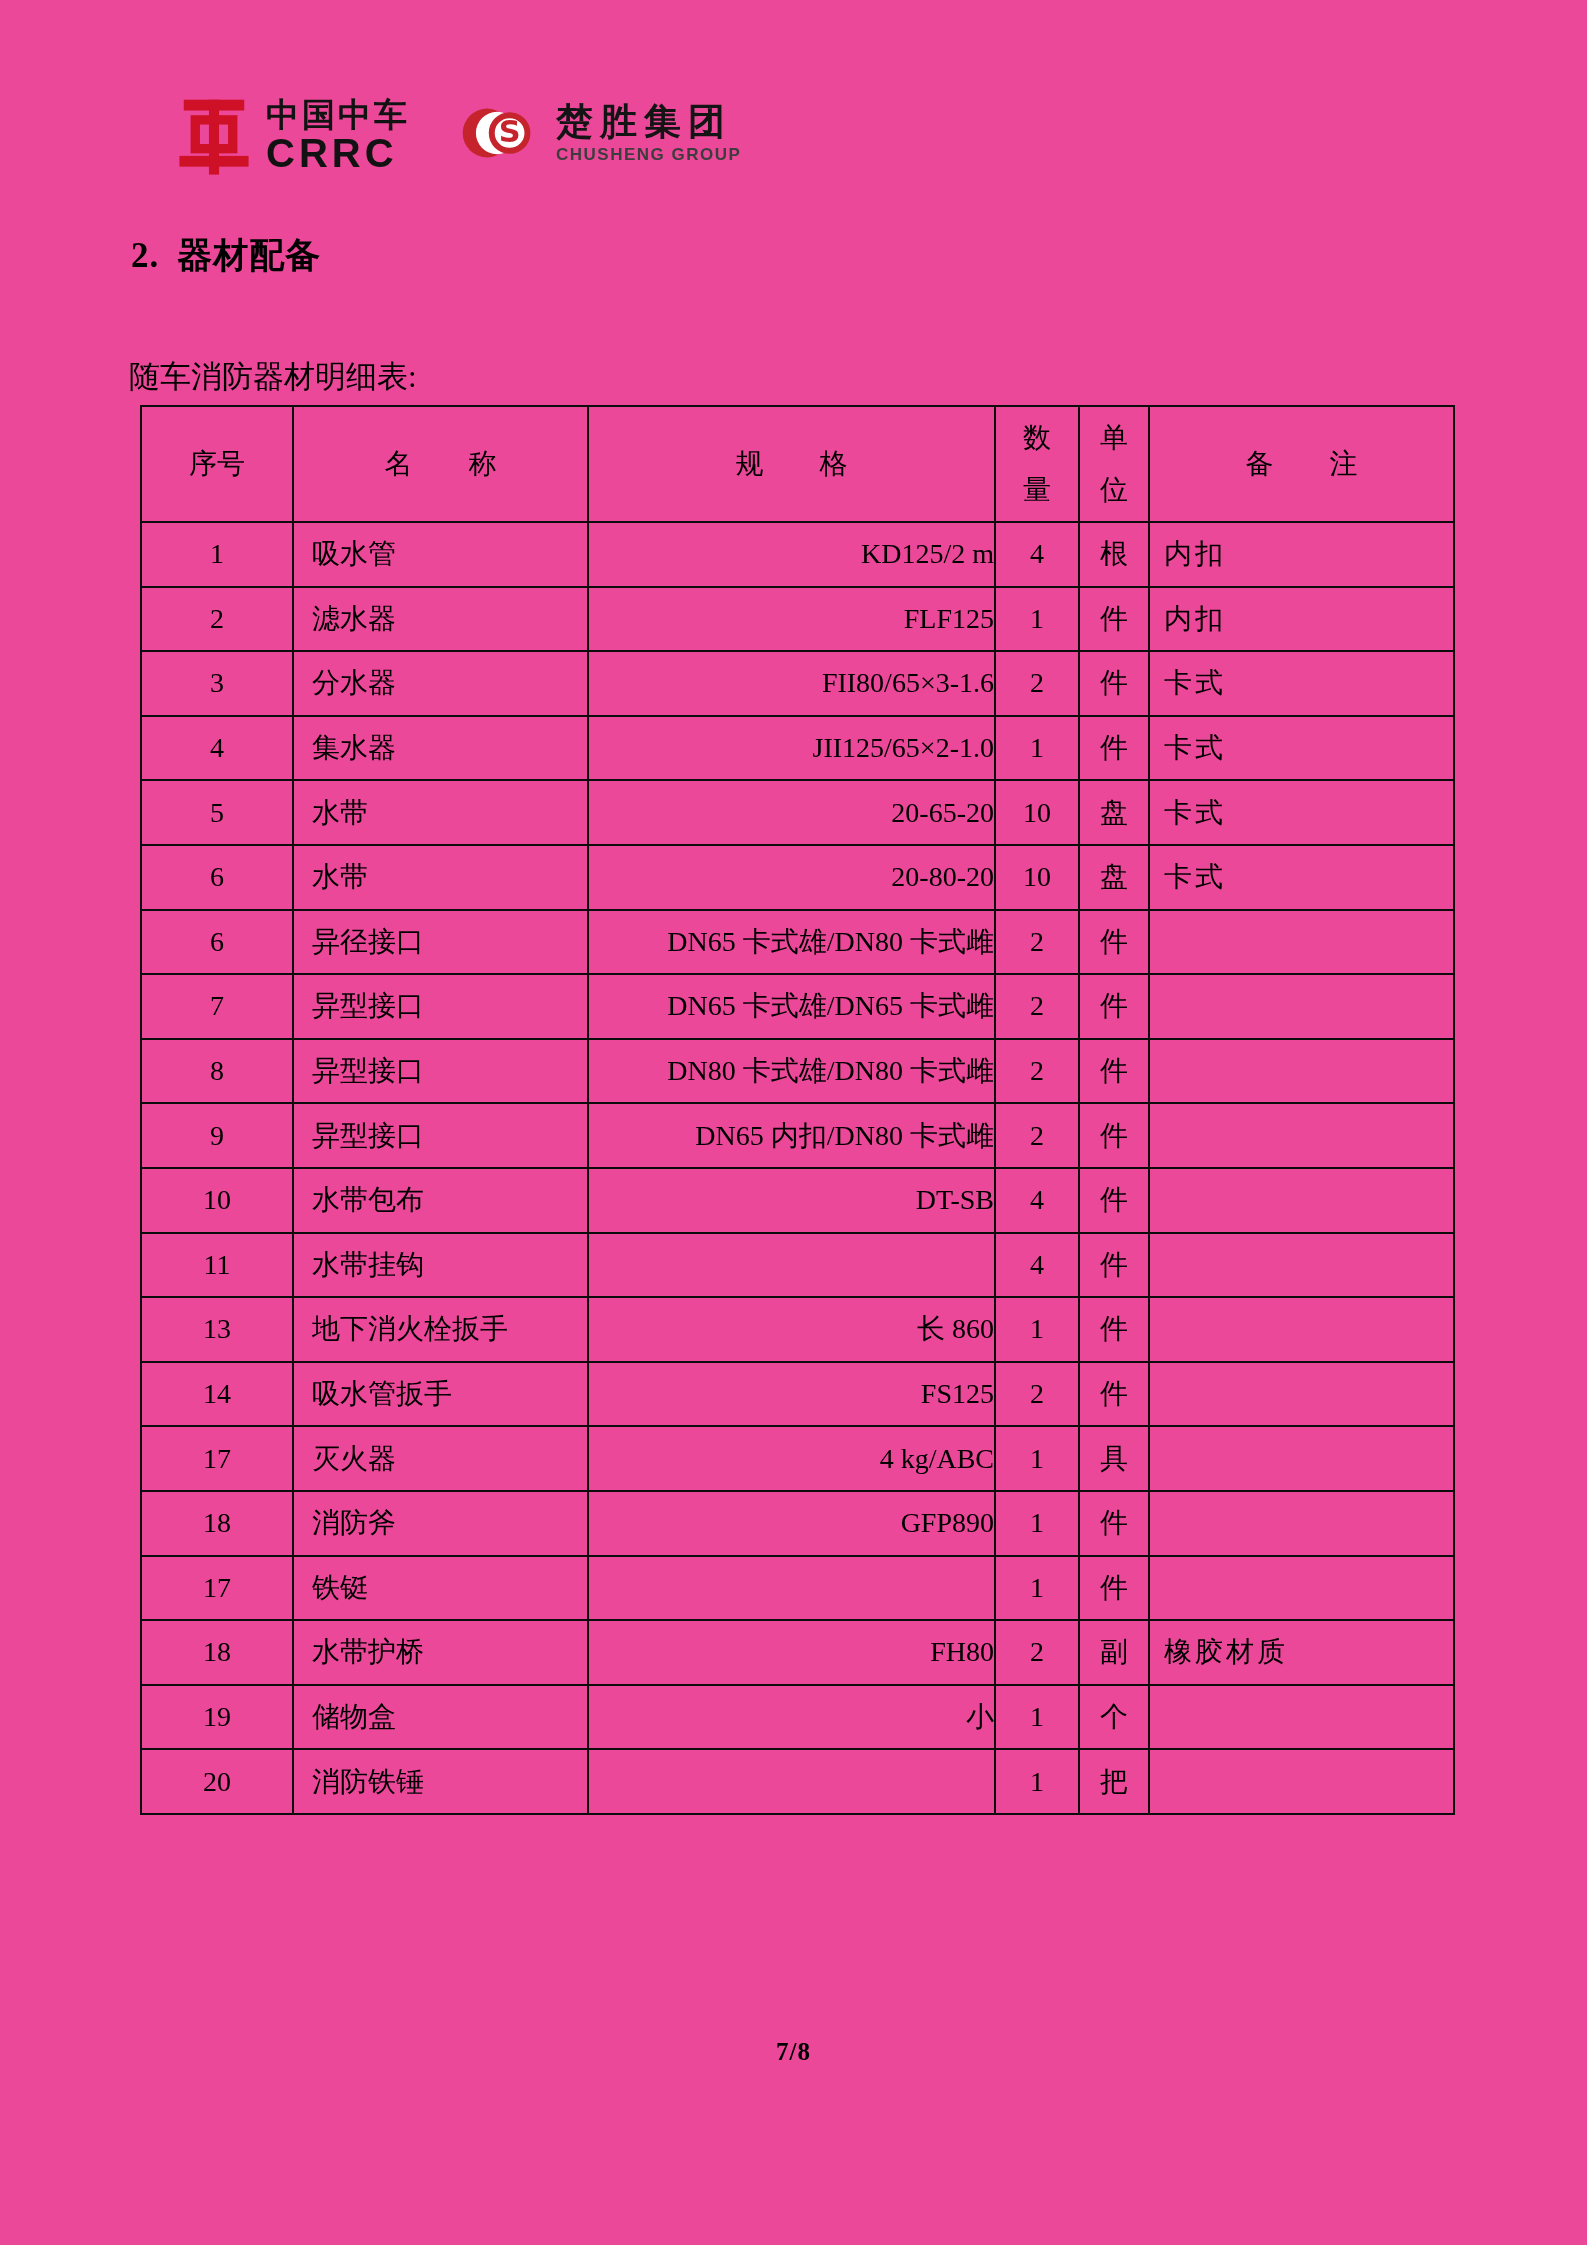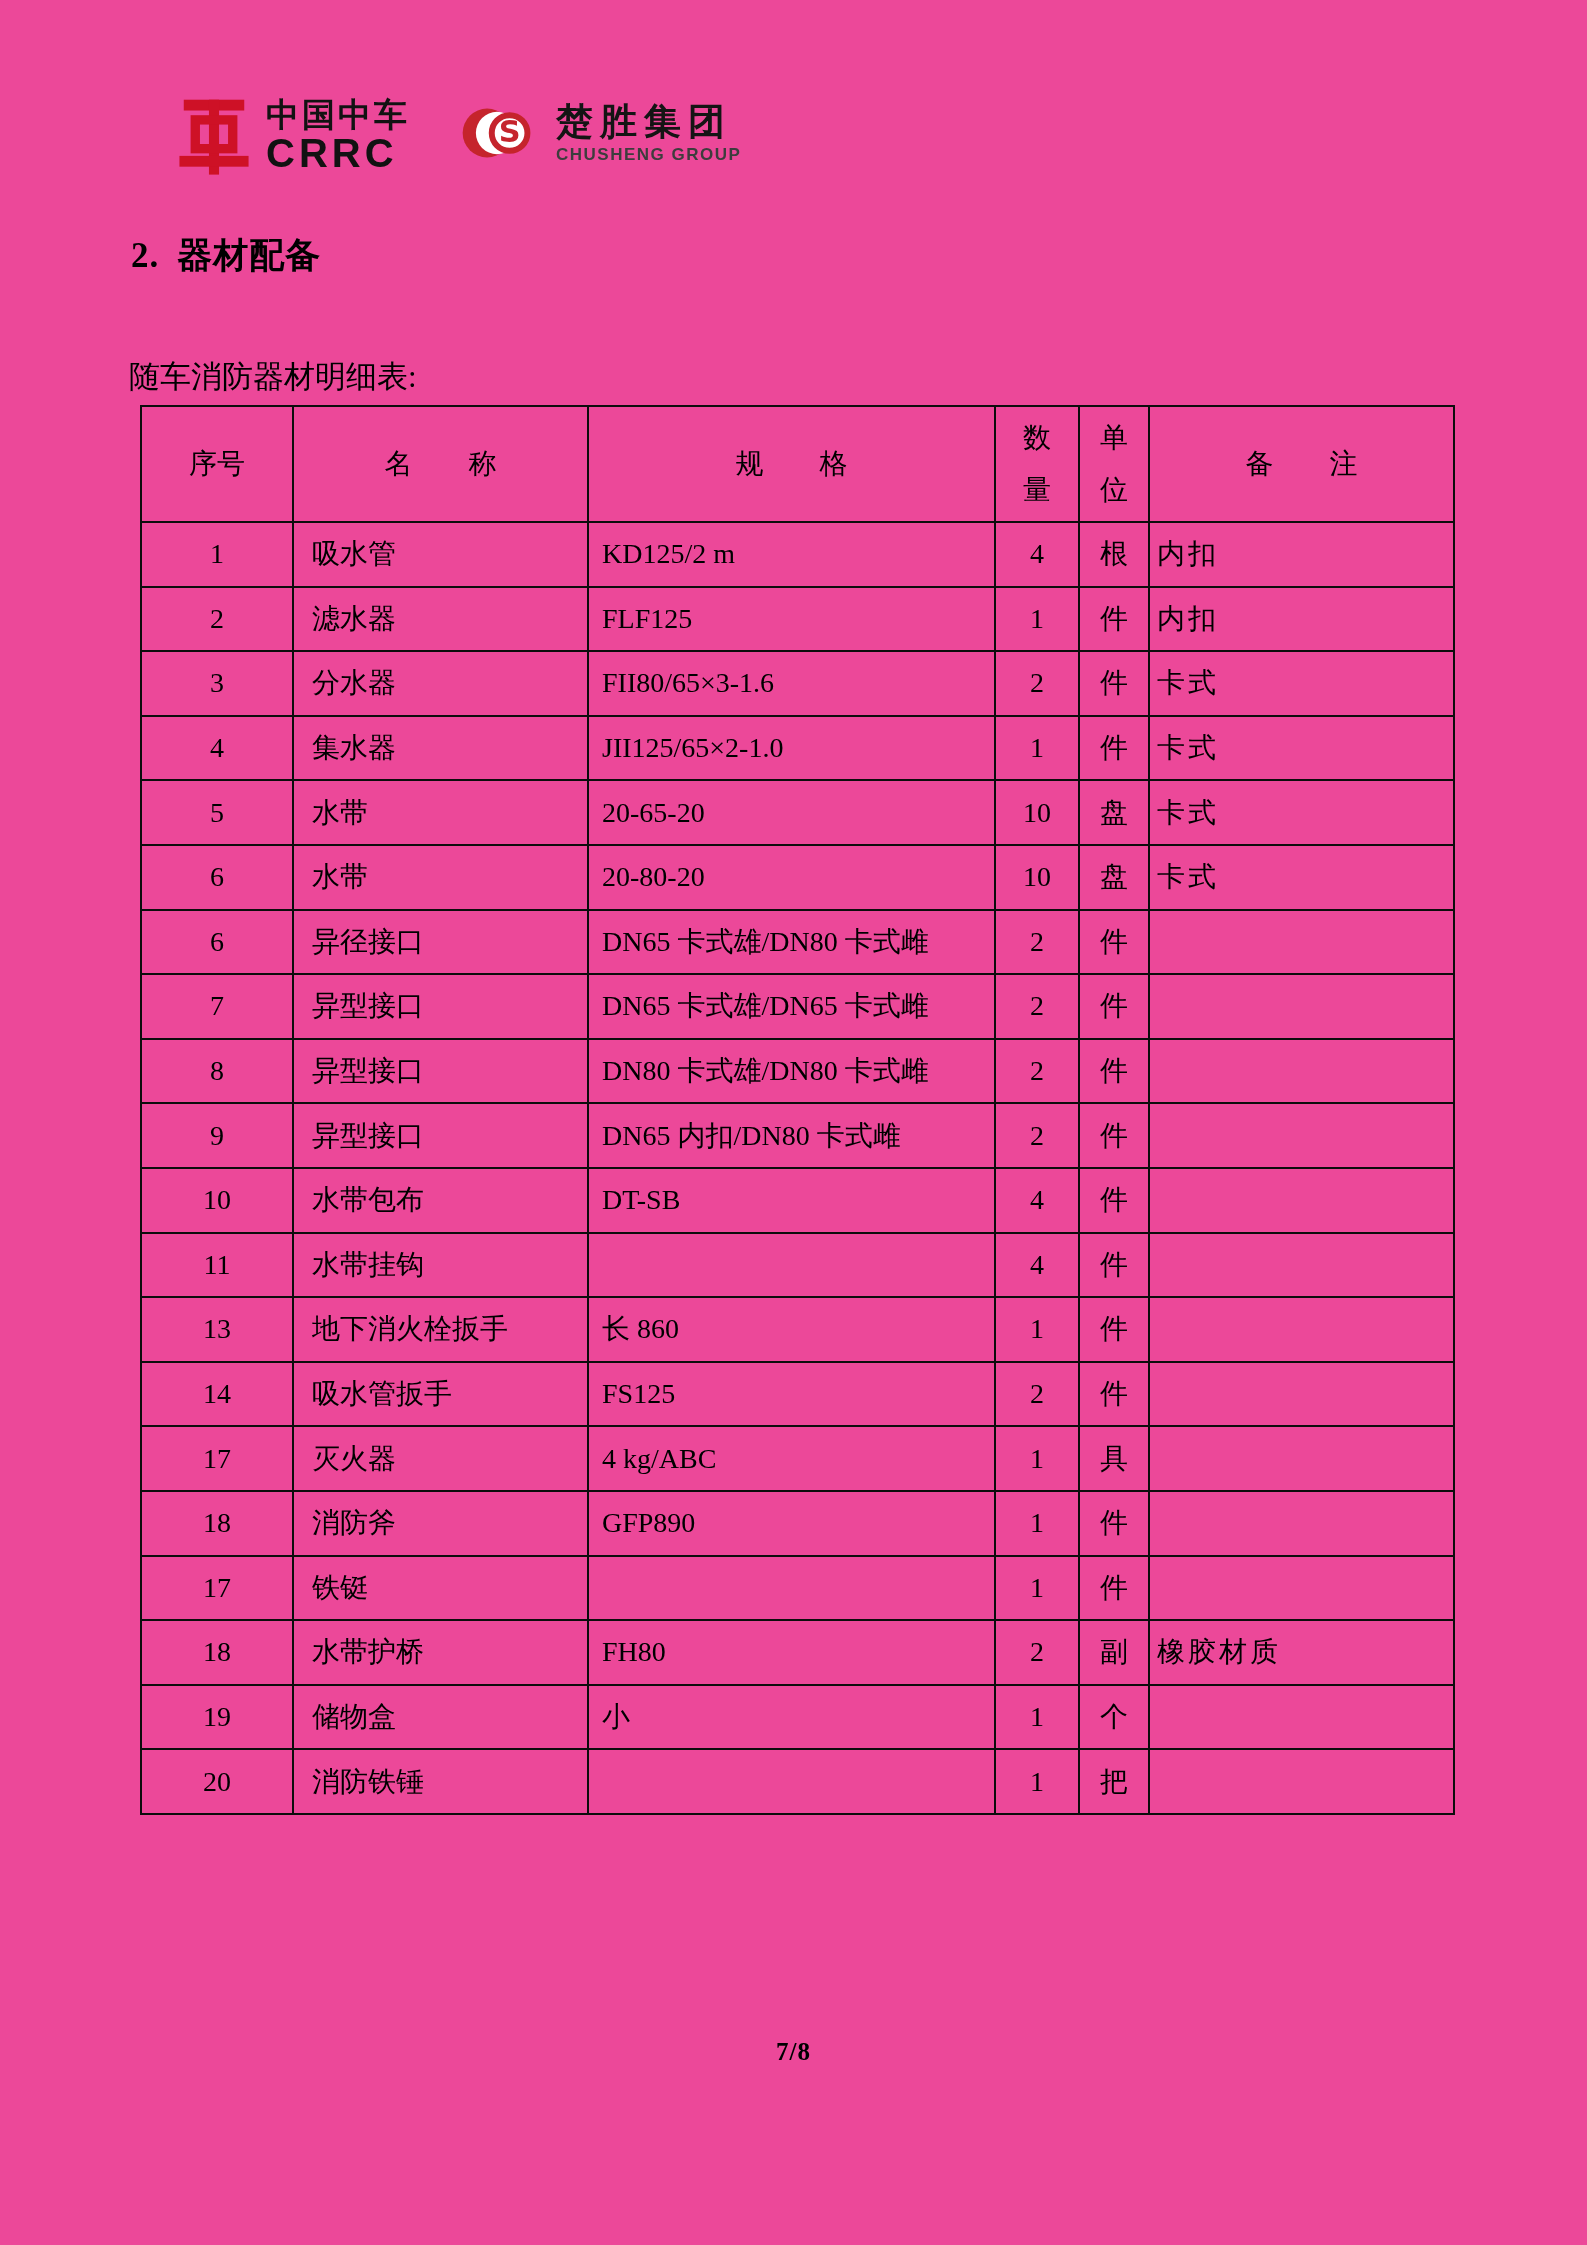--- a/index.html
+++ b/index.html
@@ -67,24 +67,24 @@
     border:2px solid #0c0c0c;
     vertical-align:middle;
     font-weight:normal;
     overflow:hidden;
   }
   table.equip thead tr{height:116px;}
   table.equip tbody tr{height:64.6px;}
   th{text-align:center;}
   td.c-index{text-align:center;}
   td.c-name{text-align:left;padding-left:18px;}
-  td.c-spec{text-align:left;padding-left:13px;}
+  td.c-spec{text-align:right;padding-left:13px;}
   td.c-qty{text-align:center;}
   td.c-unit{text-align:center;}
-  td.c-remark{text-align:left;padding-left:7px;letter-spacing:3px;}
+  td.c-remark{text-align:left;padding-left:14px;letter-spacing:3px;}
   .stack{
     display:inline-block;width:1.15em;
     word-break:break-all;line-height:1.85;
     text-align:center;
   }
 
   
   .page-number{
     position:absolute;left:0;top:2038px;width:100%;
     text-align:center;

